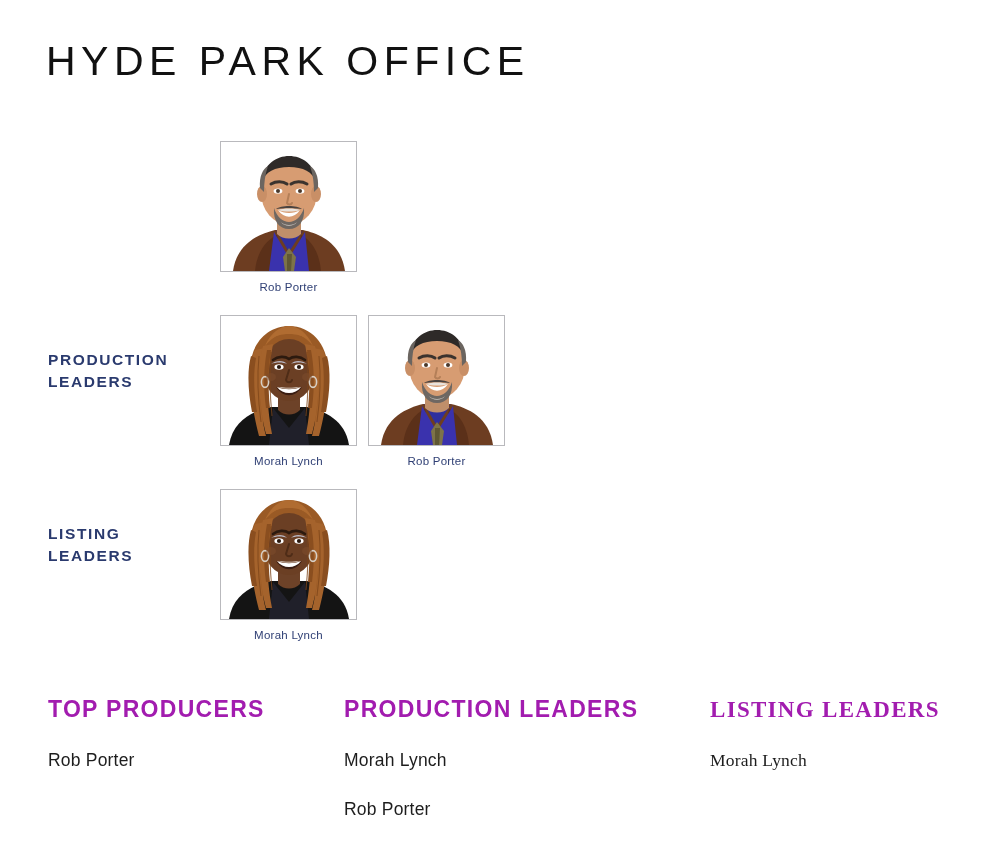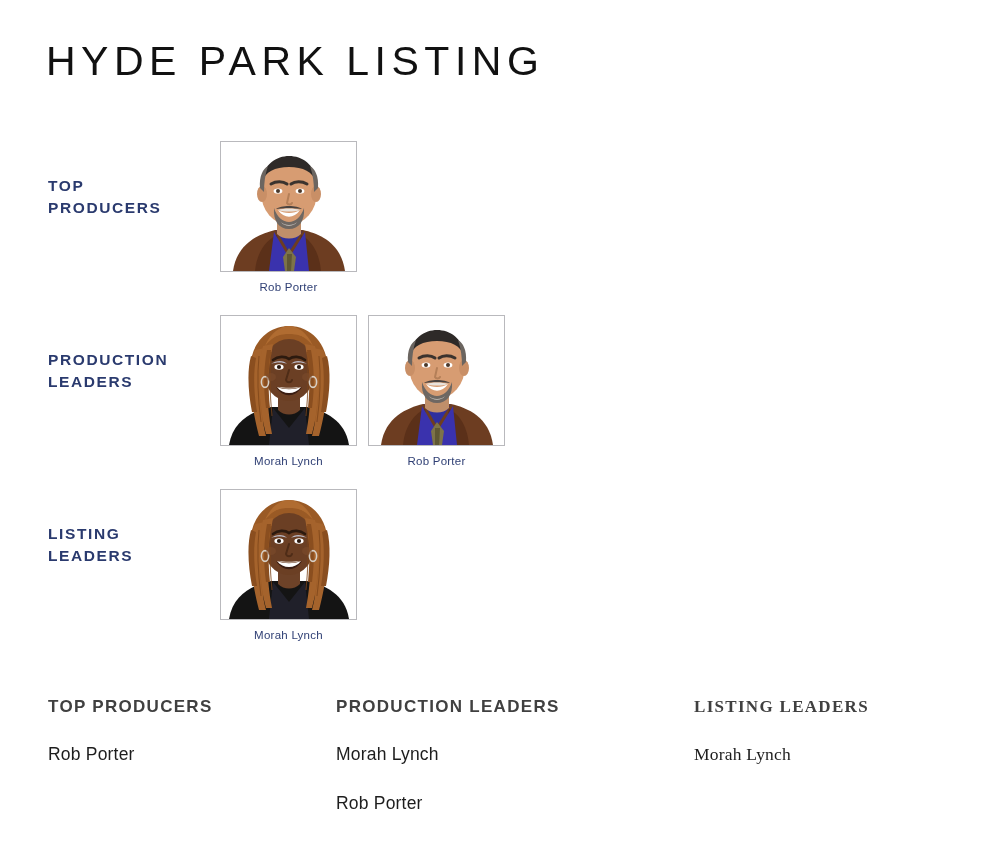--- a/index.html
+++ b/index.html
@@ -86,29 +86,29 @@
 
   
   .summary {
     position: absolute;
     top: 698px;
     left: 0;
     width: 1000px;
     display: flex;
     flex-direction: row;
   }
-  .summary-col { position: relative; }
+  .summary-col { position: relative; margin-left: 8px; }
   .summary-col.c0 { margin-left: 48px; width: 288px; }
   .summary-col.c1 { width: 358px; }
   .summary-col.c2 { width: 290px; font-family: Liberation Serif, serif; }
   .summary-heading {
-    font-size: 17px;
+    font-size: 23px;
     font-weight: bold;
     letter-spacing: 1.3px;
-    color: #404040;
+    color: #a21caf;
     white-space: nowrap;
     text-transform: uppercase;
     line-height: 1;
   }
   .summary-list {
     margin: 0;
     padding: 0;
     list-style: none;
   }
   .summary-item {
@@ -118,29 +118,25 @@
     letter-spacing: 0.2px;
     margin-top: 28px;
     line-height: 1.18;
     white-space: nowrap;
   }
   .summary-item.first { margin-top: 29px; }
 </style>
 </head>
 <body>
 
-<div class="page-title">HYDE PARK LISTING</div>
+<div class="page-title">HYDE PARK OFFICE</div>
 
 <div class="rows">
 
   <div class="award-row">
-    <div class="row-label two-line">
-      <span>TOP</span><br>
-      <span>PRODUCERS</span>
-    </div>
     <div class="row-people">
 
       <div class="person">
         <div class="photo-frame">
           <svg viewBox="0 0 135 129" xmlns="http://www.w3.org/2000/svg" aria-hidden="true">
             <rect x="0" y="0" width="135" height="129" fill="#ffffff"></rect>
 
             <path d="M12 129 C16 101 38 92 54 88 L82 88 C99 92 120 101 124 129 Z" fill="#6d3d21"></path>
             <path d="M34 129 C36 108 47 97 56 93 L62 129 Z" fill="#5b3019"></path>
             <path d="M100 129 C98 107 88 97 80 93 L74 129 Z" fill="#5b3019"></path>

